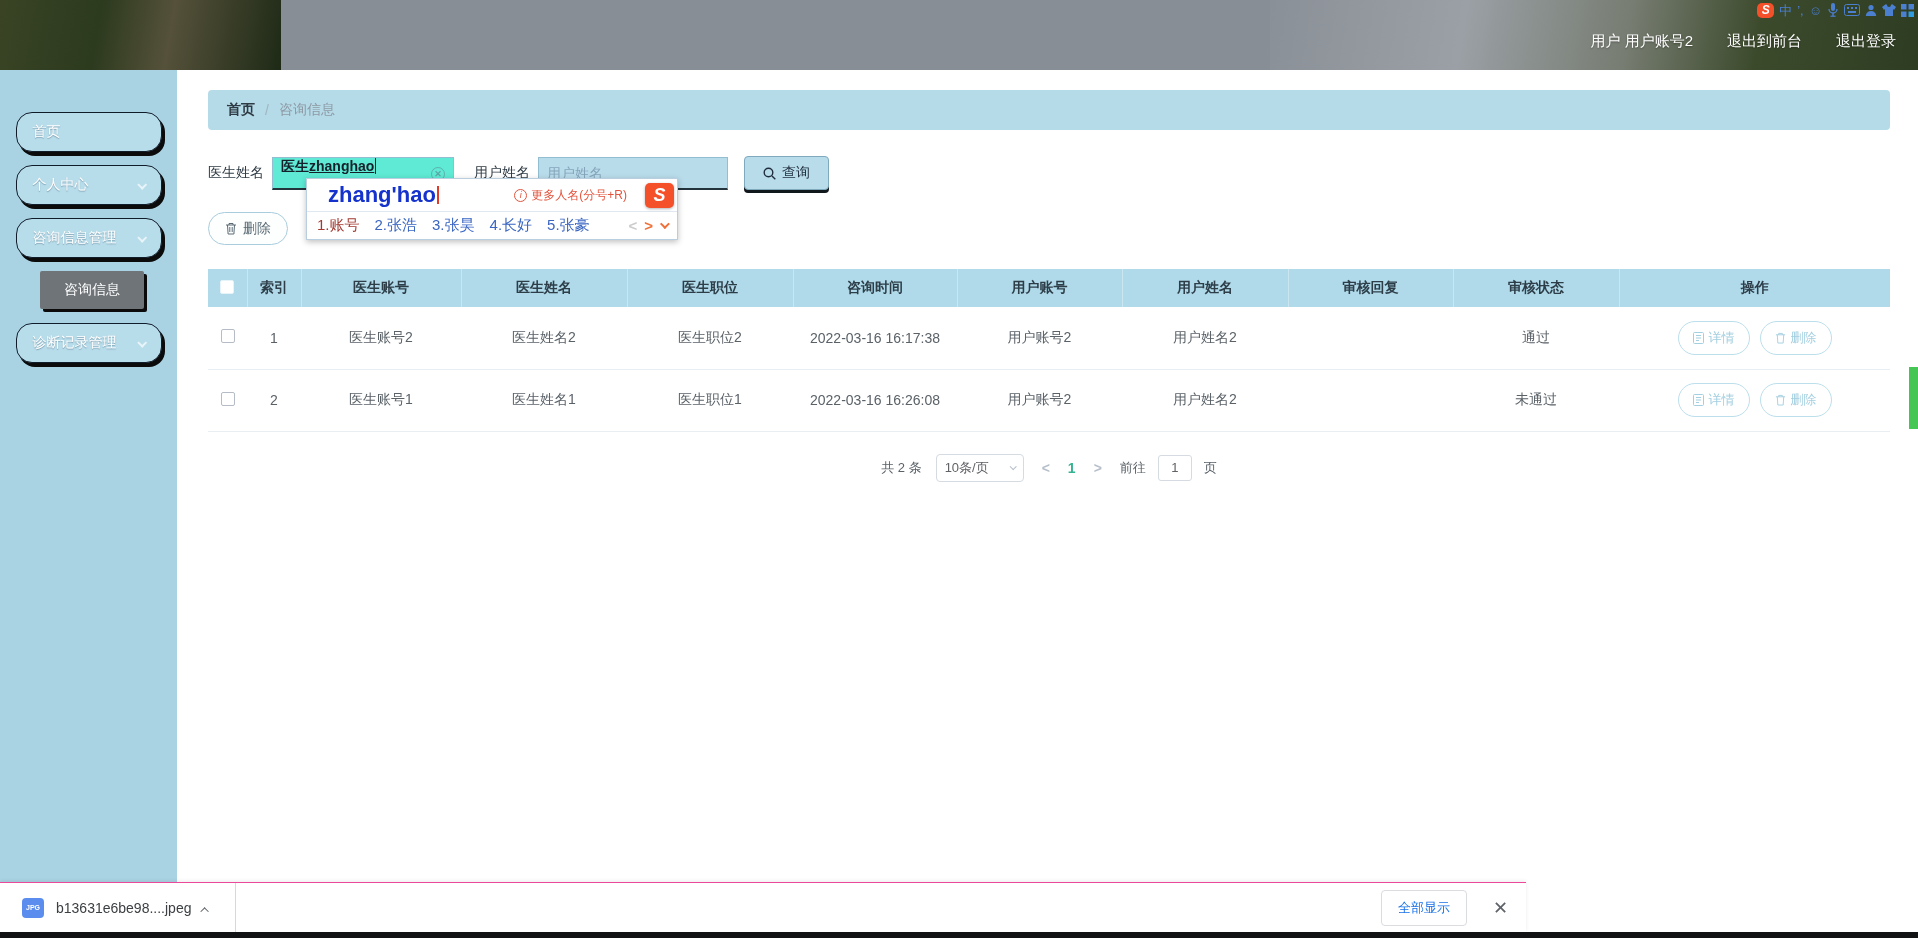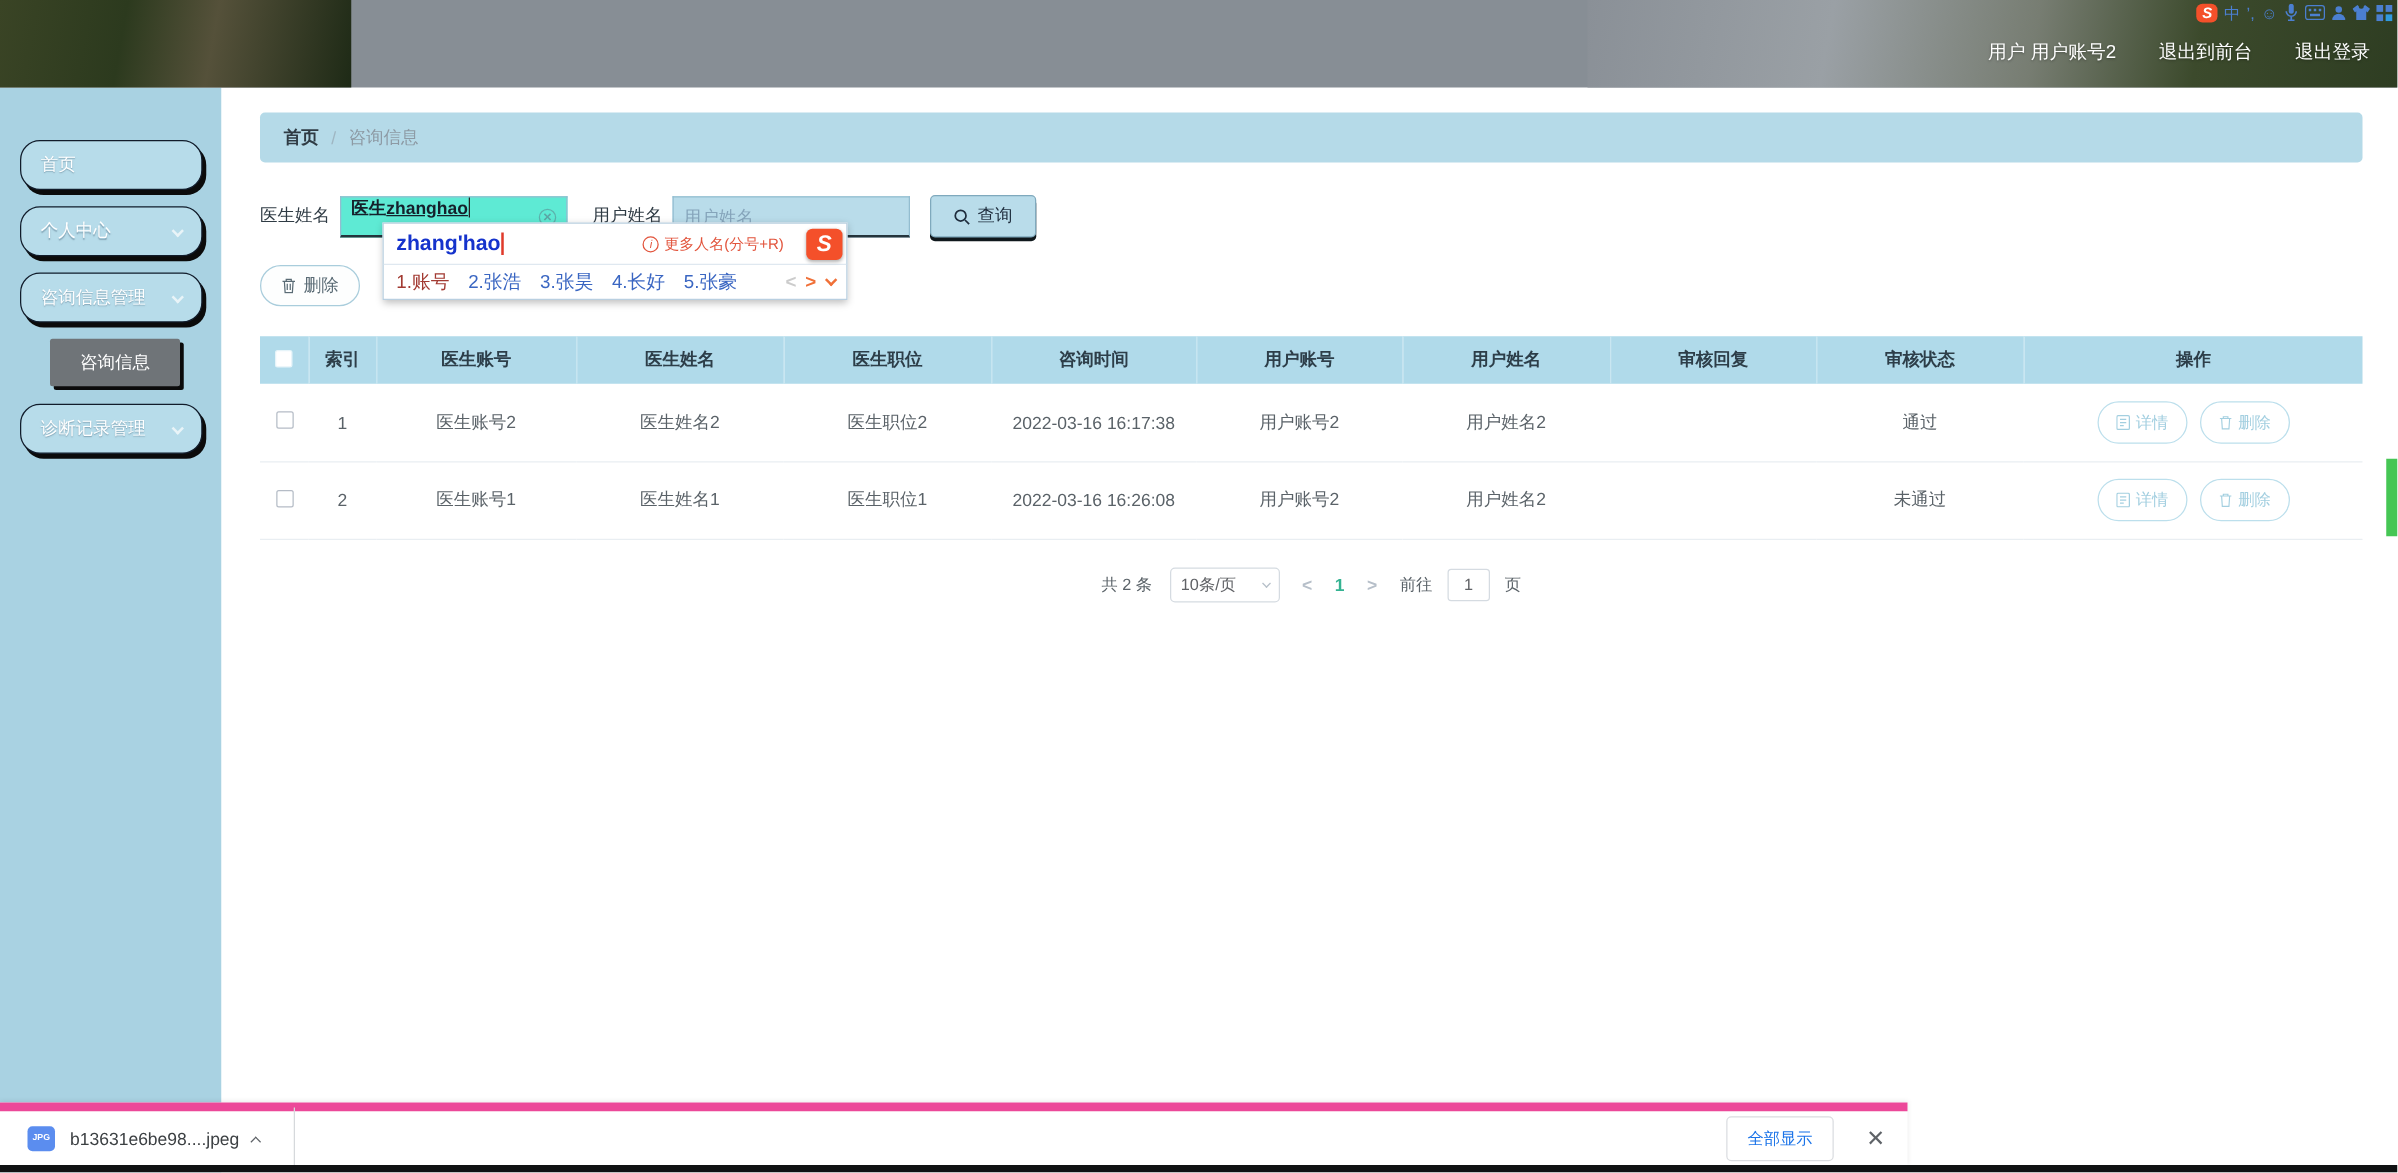--- a/index.html
+++ b/index.html
@@ -86,42 +86,42 @@
   .pg-arrow { color:#b6bfc9; font-size:14px; font-weight:bold; cursor:pointer; padding:0 4px; }
   .pg-cur { color:#35b392; font-weight:bold; font-size:14px; cursor:pointer; }
   .pg-goto input { width:34px; height:26px; border:1px solid #d5dbe1; border-radius:3px; text-align:center;
     font-size:13px; color:#606266; font-family:inherit; }
   .pg-goto { display:flex; align-items:center; gap:12px; }
 
   
   .ime-popup { position:absolute; left:306px; top:178px; width:372px; background:#fff; border:1px solid #b9cfe0;
     box-shadow:0 2px 6px rgba(0,0,0,.25); z-index:20; }
   .ime-row1 { display:flex; align-items:center; height:32px; padding:0 10px; }
-  .ime-pinyin { color:#1533cc; font-weight:bold; font-size:17px; }
+  .ime-pinyin { color:#1533cc; font-weight:bold; font-size:22px;margin-left:11px; }
   .ime-caret-red { display:inline-block; width:2px; height:18px; background:#e03a2a; margin-left:1px; }
   .ime-hint { margin-left:auto; margin-right:40px; color:#e2543c; font-size:12px; display:flex; align-items:center; gap:4px; white-space:nowrap; }
   .info-ico { display:inline-block; width:13px; height:13px; border:1px solid #e2543c; border-radius:50%;
     font-size:9px; line-height:11px; text-align:center; font-style:italic; }
   .ime-row2 { display:flex; align-items:center; border-top:1px solid #dfe8f0; height:28px; padding:0 10px; gap:15px; font-size:15px; }
   .cand { cursor:pointer; color:#3a66c2; white-space:nowrap; }
   .cand.first { color:#a23a32; }
   .ime-nav { margin-left:auto; display:flex; align-items:center; gap:7px; }
   .ime-nav .prev { color:#cccccc; font-weight:bold; }
   .ime-nav .next { color:#f07038; font-weight:bold; cursor:pointer; }
   .ime-nav .down { width:7px; height:7px; border-right:2px solid #f07038; border-bottom:2px solid #f07038;
     transform:rotate(45deg) translateY(-2px); cursor:pointer; }
   .sogou-float { position:absolute; left:645px; top:183px; width:29px; height:25px; font-size:18px; z-index:21;
     box-shadow:0 1px 3px rgba(0,0,0,.3); }
 
   
   .v-scrollbar { position:absolute; right:0; top:367px; width:9px; height:62px; background:#46c654; z-index:30; cursor:grab; }
 
   
   .download-bar { position:absolute; left:0; bottom:6px; width:1526px; height:50px; background:#fff;
-    border-top:7px solid #ec4899; box-shadow:0 -1px 4px rgba(0,0,0,.08); z-index:40; display:flex; align-items:center; }
+    border-top:1px solid #ec4899; box-shadow:0 -1px 4px rgba(0,0,0,.08); z-index:40; display:flex; align-items:center; }
   .dl-chip { display:flex; align-items:center; gap:12px; margin-left:22px; cursor:pointer; }
   .file-ico { width:22px; height:20px; background:#5b8def; border-radius:4px; color:#fff; font-size:7px; font-weight:bold;
     display:flex; align-items:center; justify-content:center; }
   .dl-name { font-size:14px; color:#3c4043; }
   .dl-chev { color:#5f6368; }
   .dl-chev .chev { transform:rotate(-135deg) translateY(-2px); border-width:1px; width:6px; height:6px; }
   .dl-div { width:1px; height:50px; background:#d6d9dc; margin-left:26px; }
   .dl-right { margin-left:auto; display:flex; align-items:center; gap:22px; margin-right:14px; }
   .show-all-btn { border:1px solid #dadce0; border-radius:4px; background:#fff; color:#1a73e8; font-size:13px;
     padding:8px 16px; cursor:pointer; font-family:inherit;margin-left:40px; }

